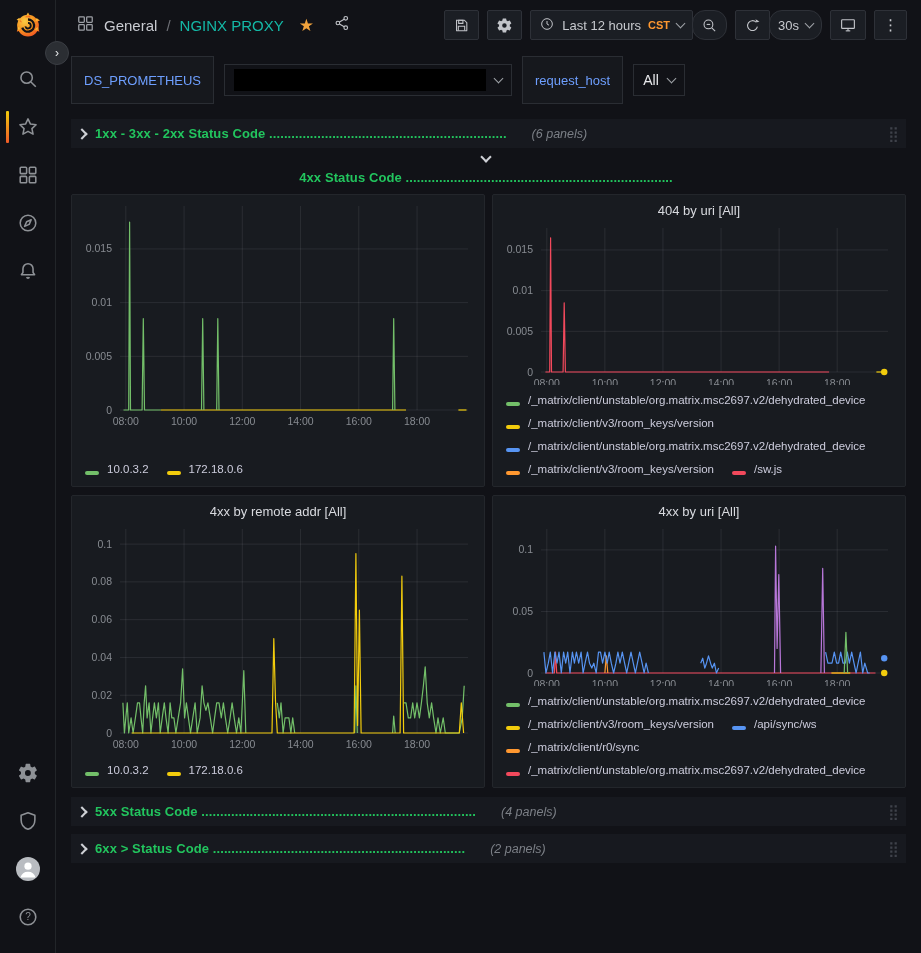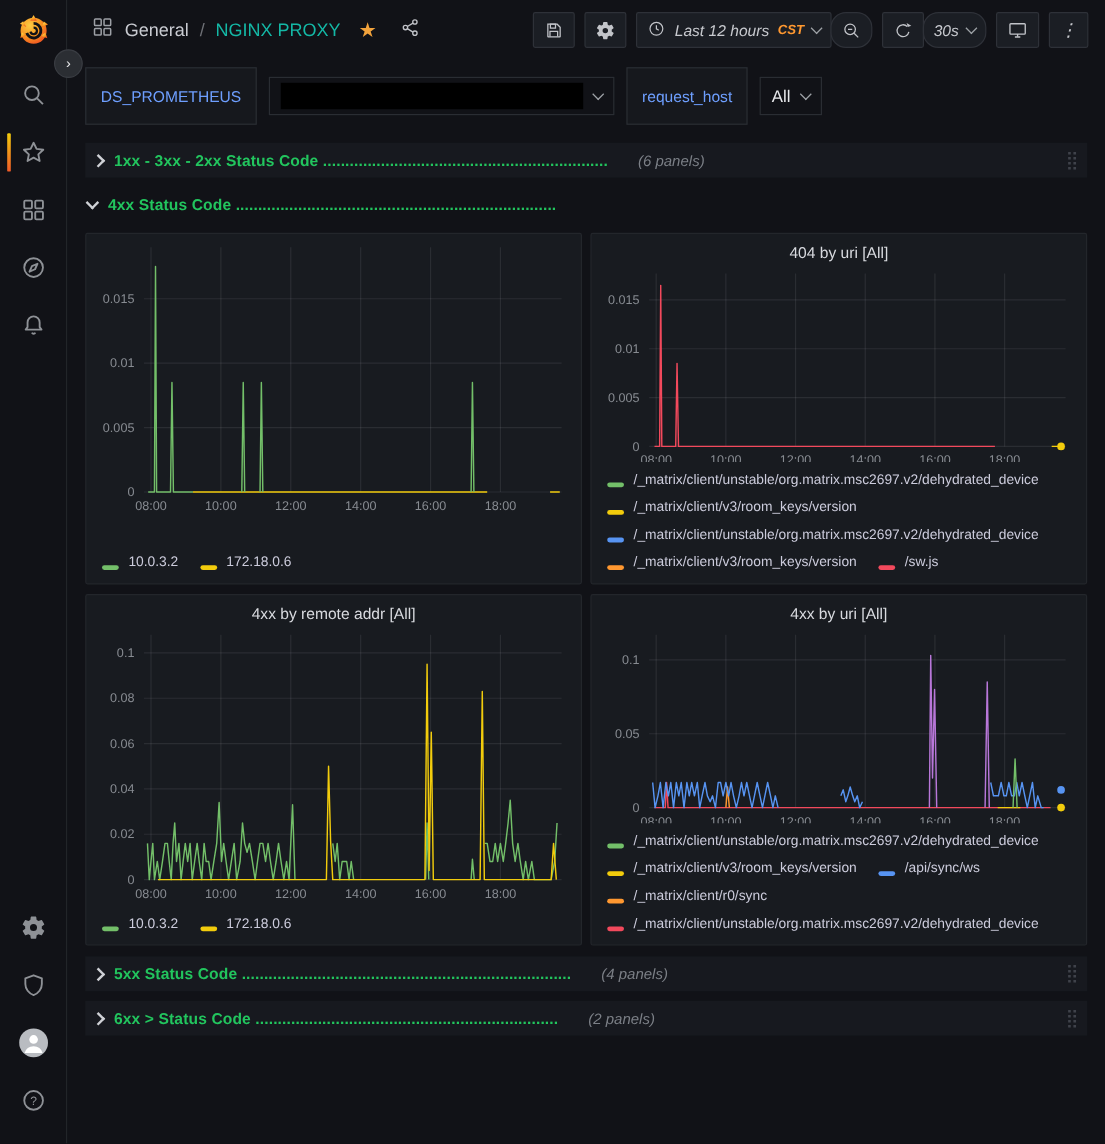--- a/index.html
+++ b/index.html
@@ -17,38 +17,38 @@
   .main{flex:1;display:flex;flex-direction:column;min-width:0;}
   .topbar{height:50px;flex:none;display:flex;align-items:center;padding:0 14px 0 20px;}
   .crumb{display:flex;align-items:center;gap:9px;}
   .crumb svg{stroke:#9da0a6;fill:none;stroke-width:1.6;}
   .crumb .general{font-size:15px;color:#c9cbd1;cursor:pointer;}
   .crumb .sep{color:#6e7076;font-size:15px;}
   .crumb .dash-title{font-size:15px;color:#14b8a6;cursor:pointer;}
   .star-filled{color:#f2a33c;font-size:17px;margin-left:6px;cursor:pointer;line-height:1;}
   .share-ic{margin-left:10px;cursor:pointer;}
   .share-ic svg{stroke:#c2c4c9;fill:none;stroke-width:1.5;}
-  .topbar-right{margin-left:auto;display:flex;gap:8px;align-items:center;font-style:italic;}
+  .topbar-right{margin-left:auto;display:flex;gap:8px;align-items:center;}
   .tb-group{display:flex;}
   .tb-group .tb-btn+.tb-btn{margin-left:-1px;border-radius:13px;}
   .tb-btn{height:30px;min-width:30px;padding:0 8px;border:1px solid #2e3138;background:#1b1e24;border-radius:2px;display:flex;align-items:center;justify-content:center;gap:7px;color:#c7c9ce;font-size:13px;cursor:pointer;box-sizing:border-box;white-space:nowrap;}
   .tb-btn svg{stroke:#c2c4c9;fill:none;stroke-width:1.5;}
   .tz{color:#ff9830;font-size:11px;font-weight:bold;}
   .chev{width:6px;height:6px;border-right:1.5px solid #9fa3a8;border-bottom:1.5px solid #9fa3a8;transform:rotate(45deg);margin-top:-4px;flex:none;}
   .kebab{font-size:15px;color:#c7c9ce;letter-spacing:0;}
   
   .subnav{display:flex;align-items:center;gap:10px;padding:6px 14px 10px 15px;flex:none;}
   .var-label{border:1px solid #2a2d33;background:#16181d;height:48px;padding:0 12px;display:flex;align-items:center;color:#6e9fff;font-size:13px;box-sizing:border-box;cursor:default;}
   .var-select{border:1px solid #2a2d33;background:#111217;height:32px;display:flex;align-items:center;padding:0 9px;gap:9px;box-sizing:border-box;cursor:pointer;}
   .redact{width:252px;height:22px;background:#000;}
   .var-value{color:#e8e9ec;font-size:14px;}
   
   .dash{flex:1;padding:5px 15px 0;overflow:hidden;}
   .row-header{height:29px;margin-bottom:8px;display:flex;align-items:center;gap:9px;padding:0 7px;background:#17191f;cursor:pointer;}
-  .row-header.expanded{background:transparent;padding-left:2px;margin-bottom:9px;}
+  .row-header.expanded{background:transparent;padding-left:2px;margin-bottom:9px;flex-direction:column;}
   .rchev{width:6px;height:6px;border-right:2px solid #cfd1d6;border-bottom:2px solid #cfd1d6;transform:rotate(-45deg);flex:none;}
   .rchev.down{transform:rotate(45deg);margin-top:-3px;}
   .row-title{font-size:13px;font-weight:700;color:#22c55e;white-space:nowrap;overflow:hidden;letter-spacing:.1px;}
   .row-count{font-size:12.5px;font-style:italic;color:#7b7f86;margin-left:16px;white-space:nowrap;}
   .row-handle{margin-left:auto;color:#3f424a;font-size:15px;cursor:grab;line-height:1;}
   .grid{display:grid;grid-template-columns:414px 1fr;gap:8px 7px;margin-bottom:9px;}
   .panel{background:#181b20;border:1px solid #23262b;border-radius:2px;height:293px;padding:5px 8px 6px;box-sizing:border-box;display:flex;flex-direction:column;overflow:hidden;}
   .panel h2{margin:3px 0 4px;font-size:13px;font-weight:500;color:#d8dadf;text-align:center;cursor:pointer;}
   .legend{font-size:11.5px;color:#ccccdc;}
   .legend.bottom{margin-top:auto;}

